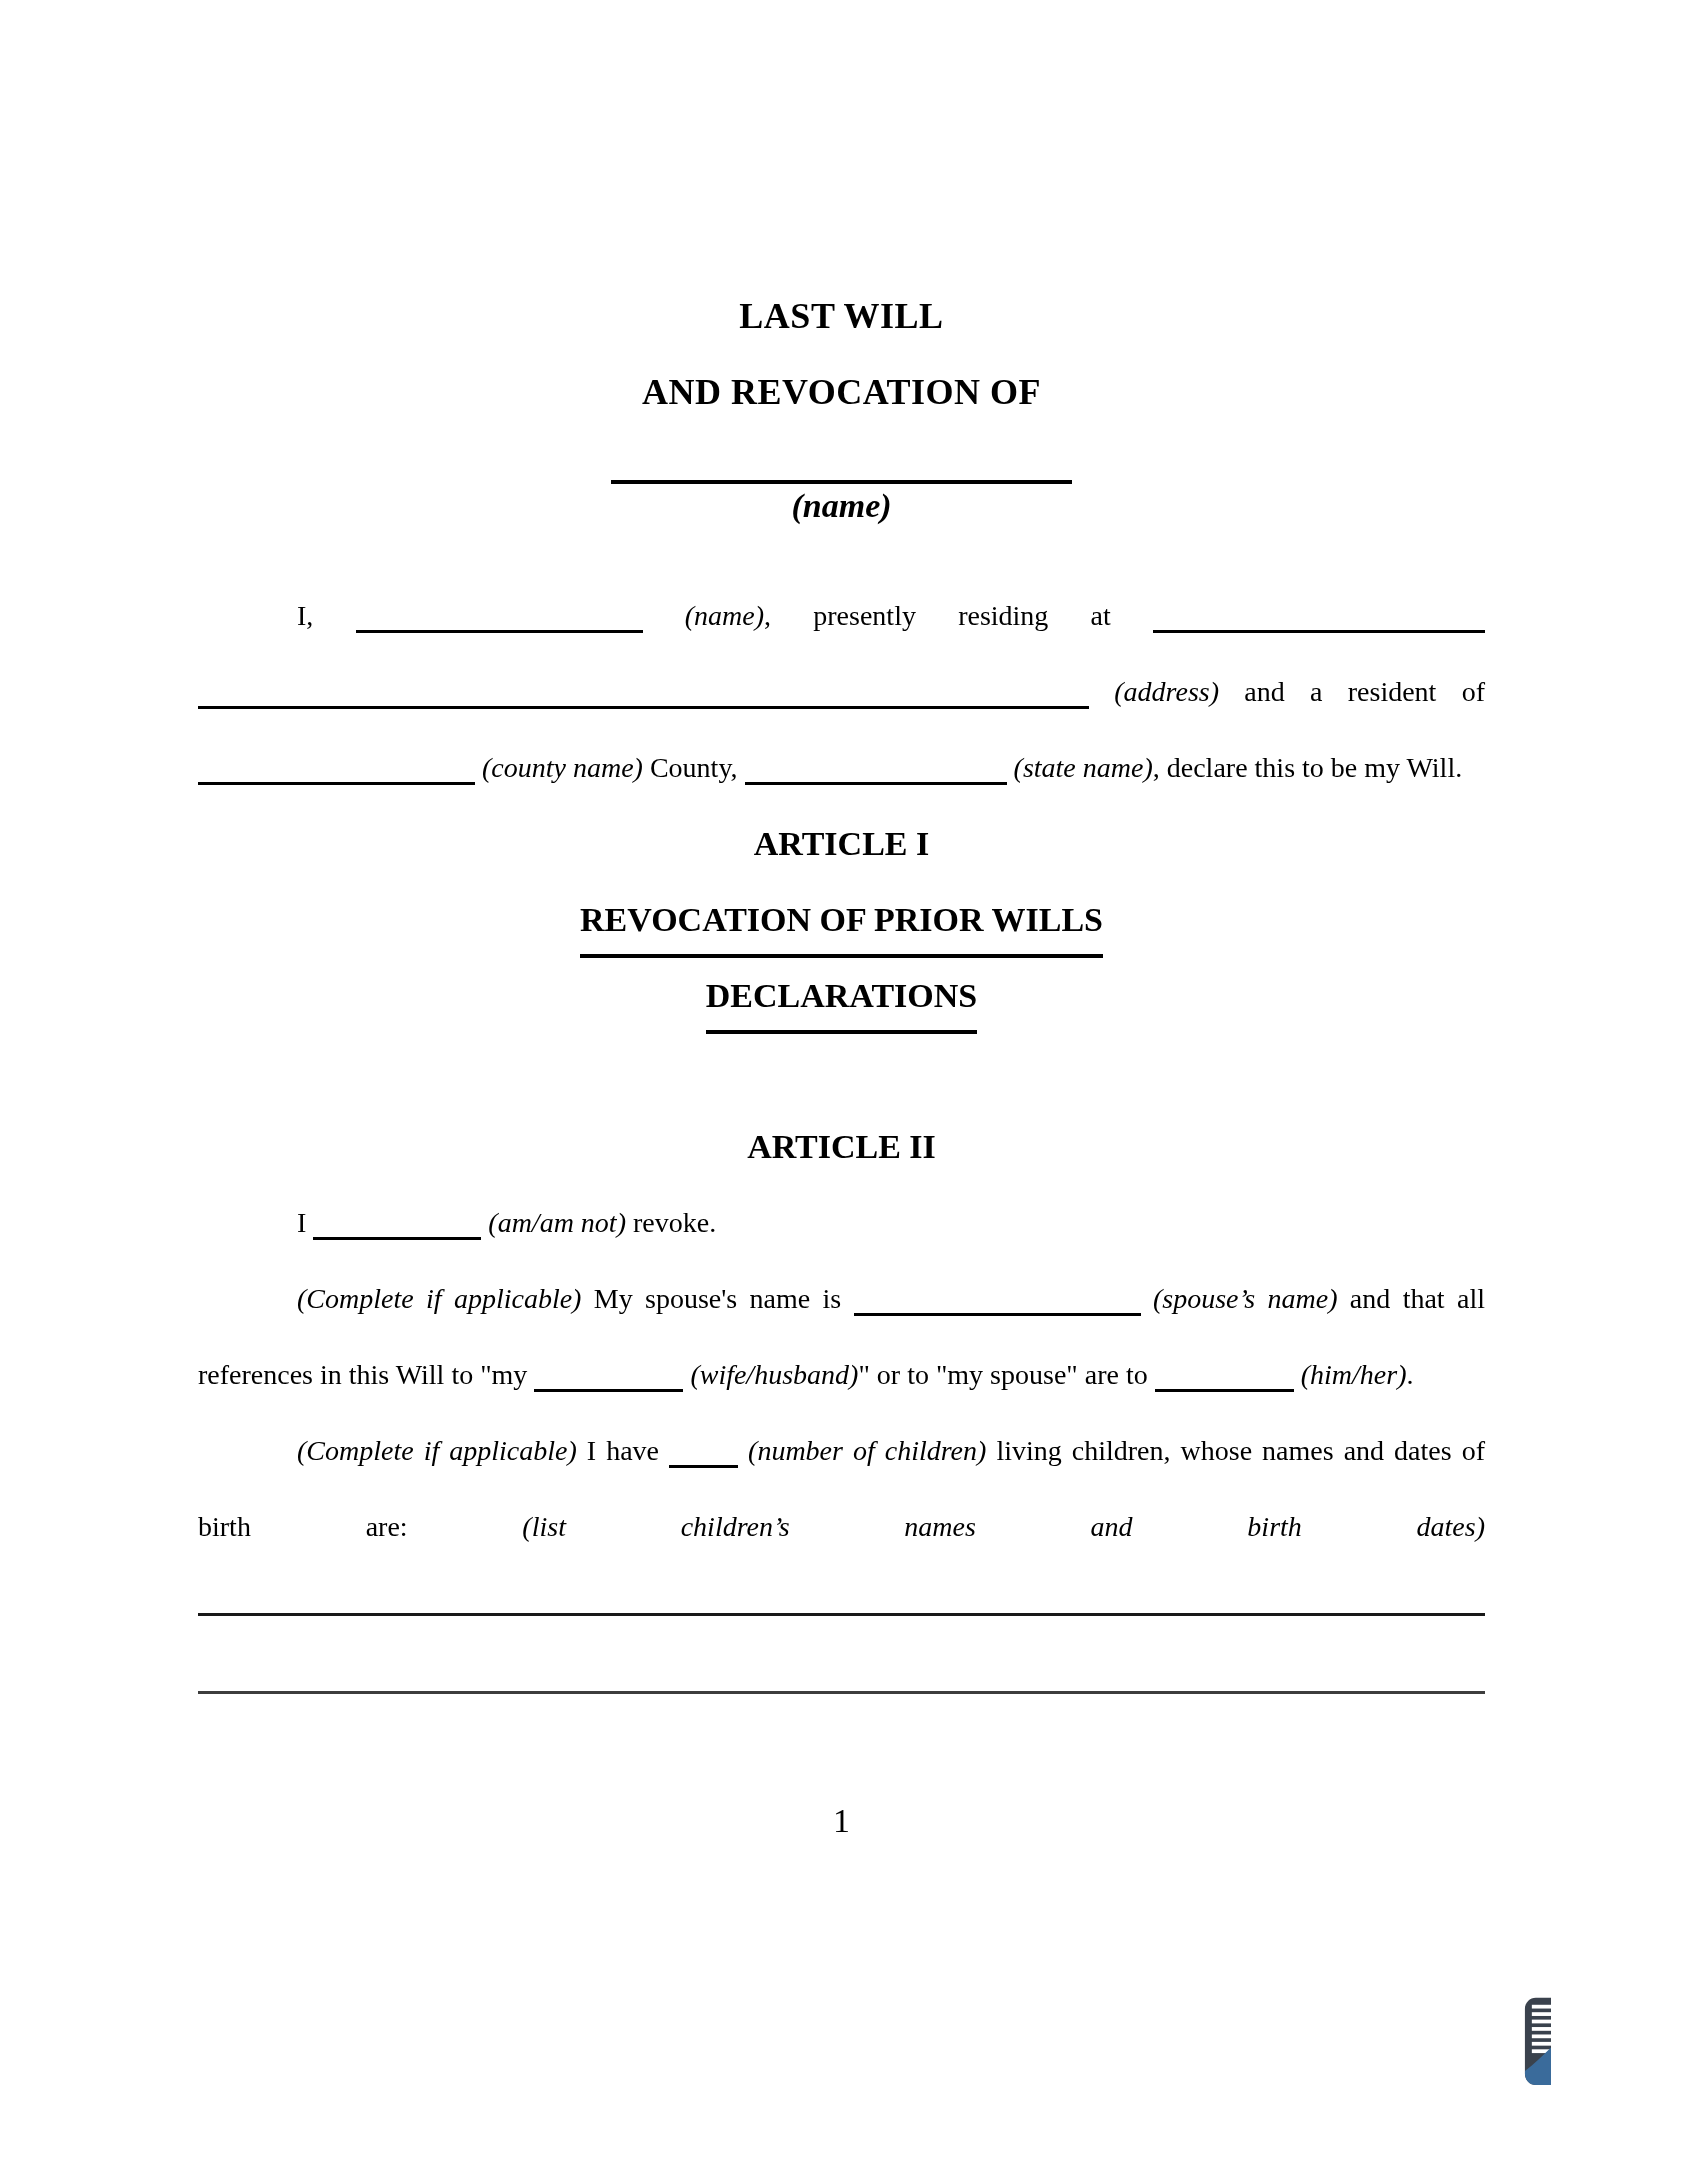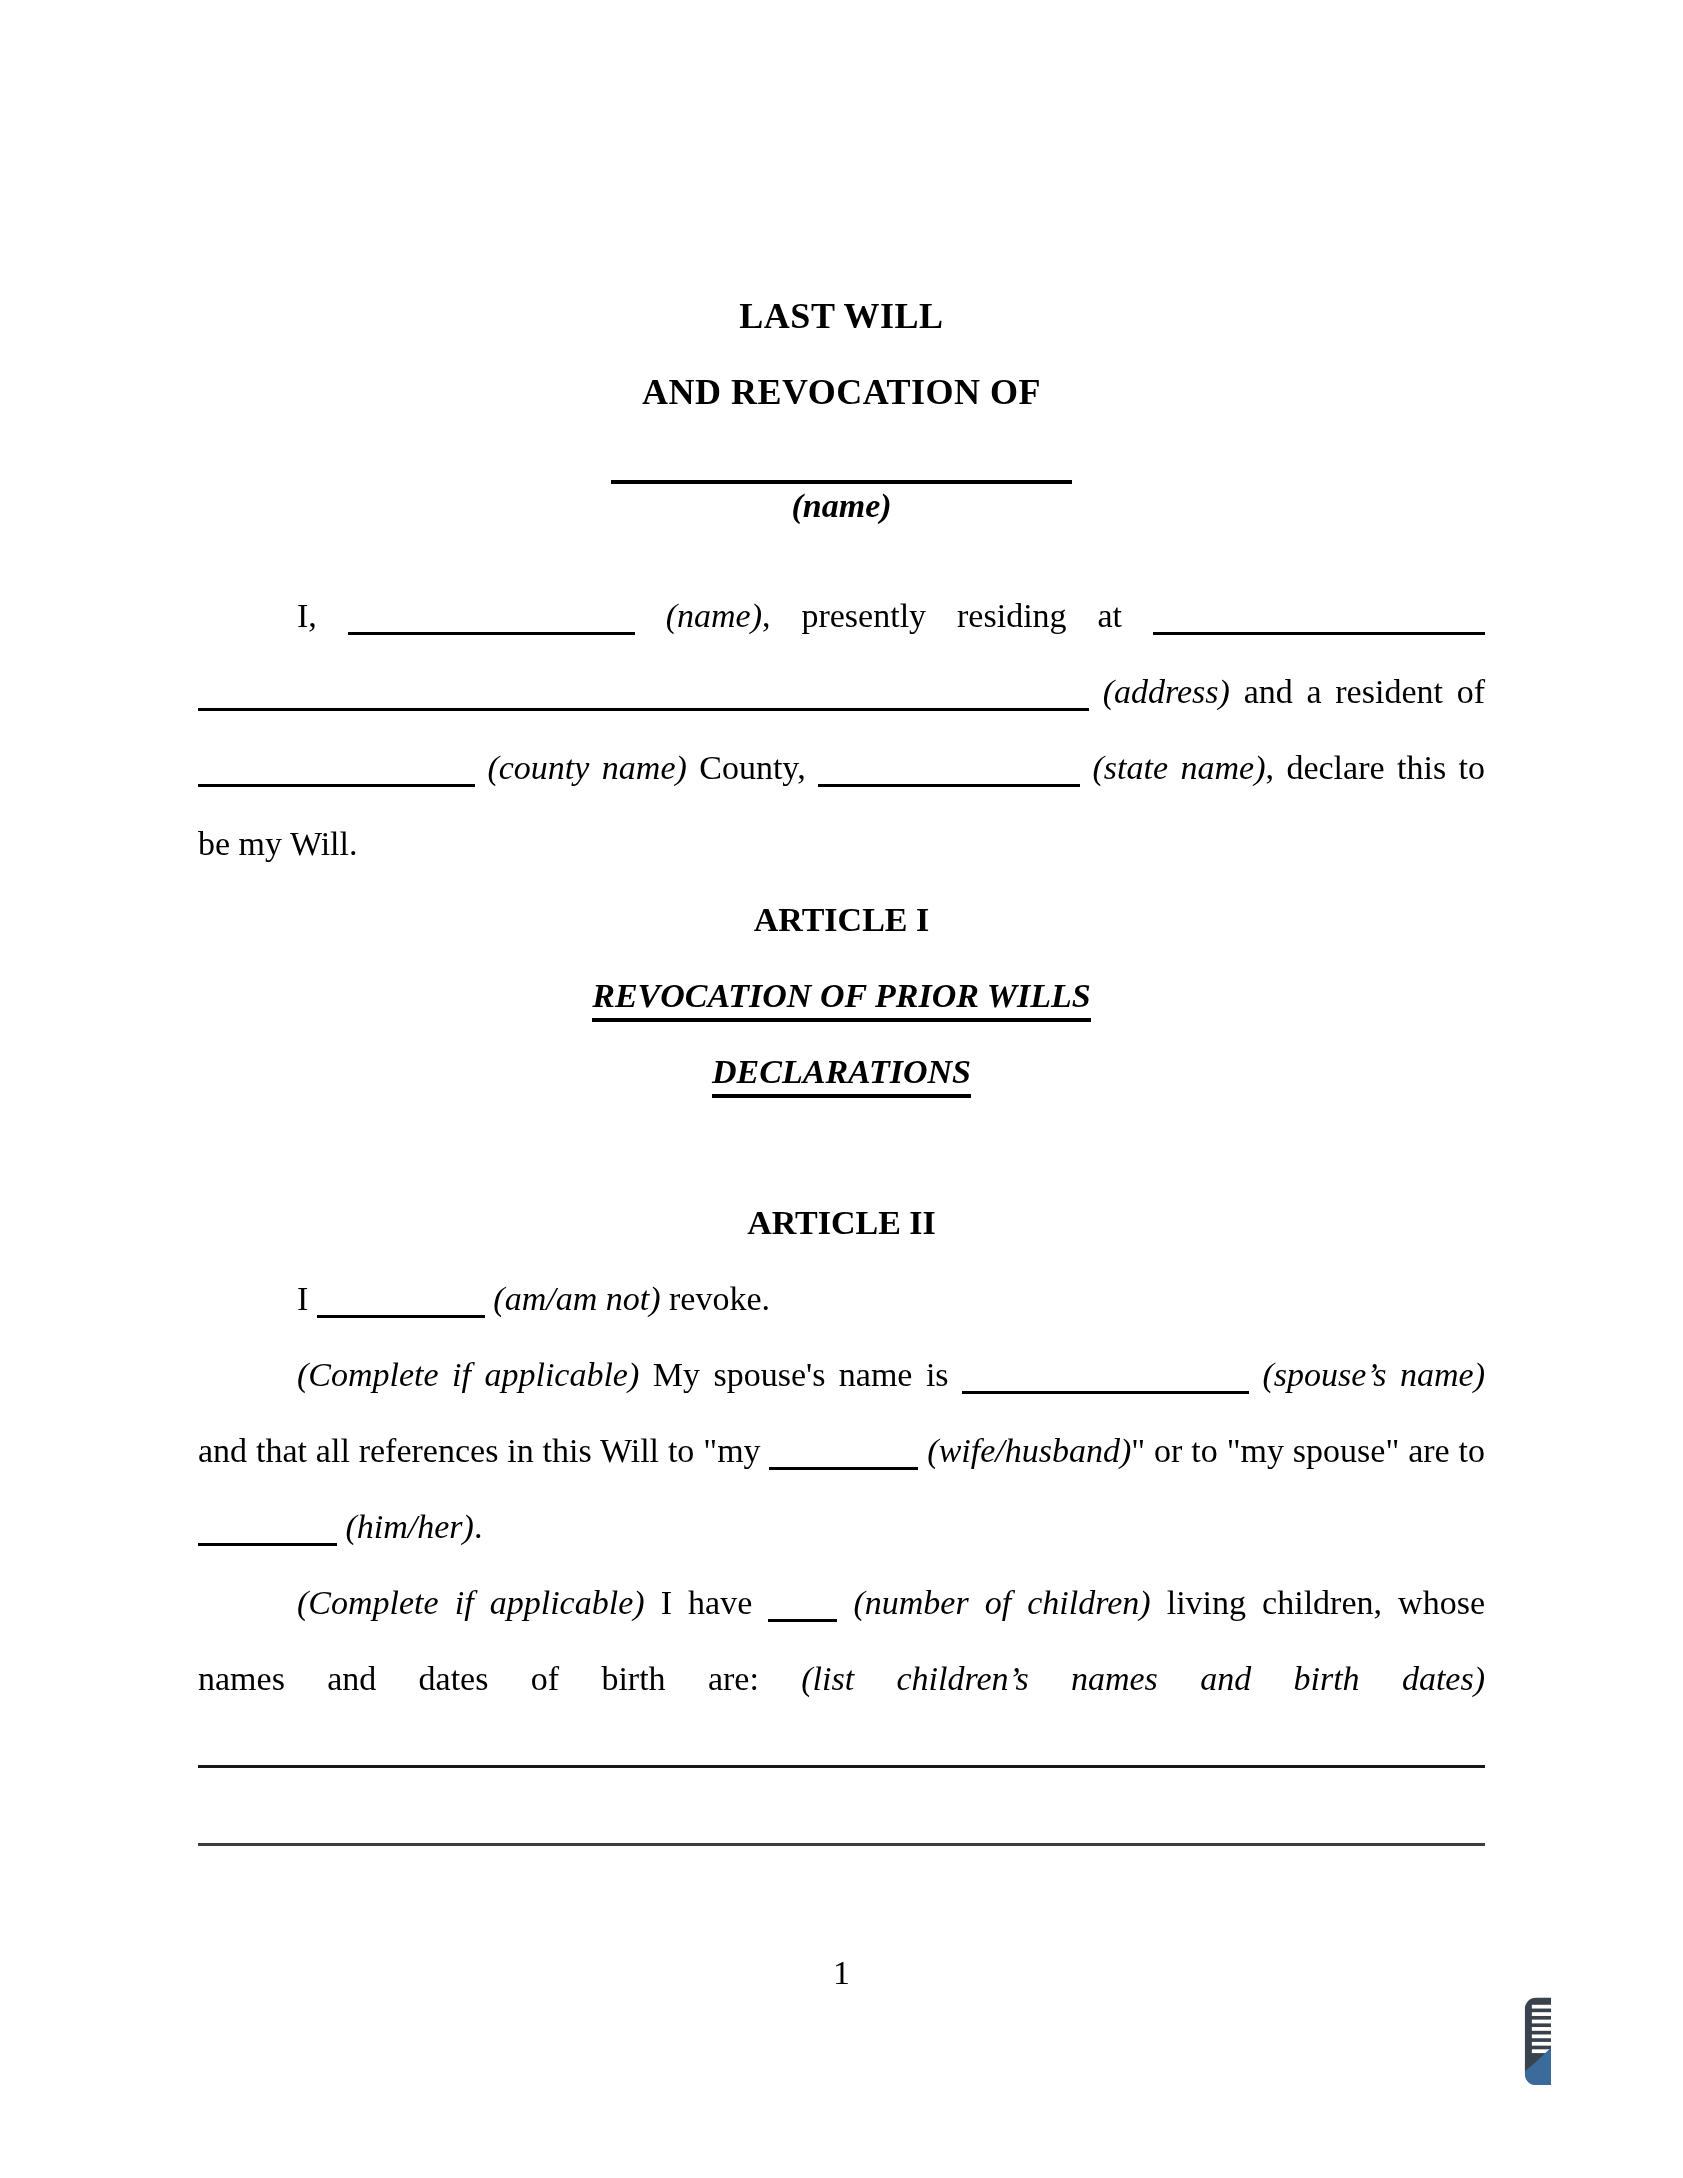--- a/index.html
+++ b/index.html
@@ -5,30 +5,30 @@
   html,body{margin:0;padding:0;background:#ffffff;}
   .page{
     position:relative;width:1551px;height:2178px;background:#ffffff;
     font-family:"Liberation Serif","DejaVu Serif",serif;color:#000;overflow:hidden;
   }
   .content{position:absolute;left:198px;top:0;width:1287px;}
   .doc-title{font-weight:bold;font-size:36px;line-height:76px;text-align:center;letter-spacing:0.5px;}
   .doc-title.t1{margin-top:278px;}
   .name-line{width:461px;height:4px;background:#000;margin:50px auto 0;}
   .name-caption{font-weight:bold;font-style:italic;font-size:34px;line-height:40px;text-align:center;margin-top:2px;}
-  .para{font-size:34px;line-height:76px;text-align:justify;text-indent:99px;margin:0;}
+  .para{font-size:28px;line-height:76px;text-align:justify;text-indent:99px;margin:0;}
   .para .it{font-style:italic;}
   .para.intro{margin-top:52px;}
   .para.children{text-align-last:justify;font-family:Liberation Serif, serif;}
   .blank{
     display:inline-block;height:26px;border-bottom:3px solid #000;
     vertical-align:-8px;
   }
   .heading{font-weight:bold;font-size:34px;line-height:76px;text-align:center;margin:0;}
-  .heading .hu{border-bottom:4px solid #000;padding-bottom:4px;font-style:italic;}
+  .heading .hu{border-bottom:4px solid #000;padding-bottom:16px;}
   .mt-extra{margin-top:75px;}
   .fill-line{height:0;border-top:3px solid #181818;width:100%;}
   .fill-line.f1{margin-top:48px;}
   .fill-line.f2{margin-top:75px;border-top-color:#3d3d3d;}
   .page-number{font-size:34px;line-height:40px;text-align:center;margin-top:107px;}
   .logo{position:absolute;left:1517px;top:1972px;}
 </style>
 </head>
 <body>
 

